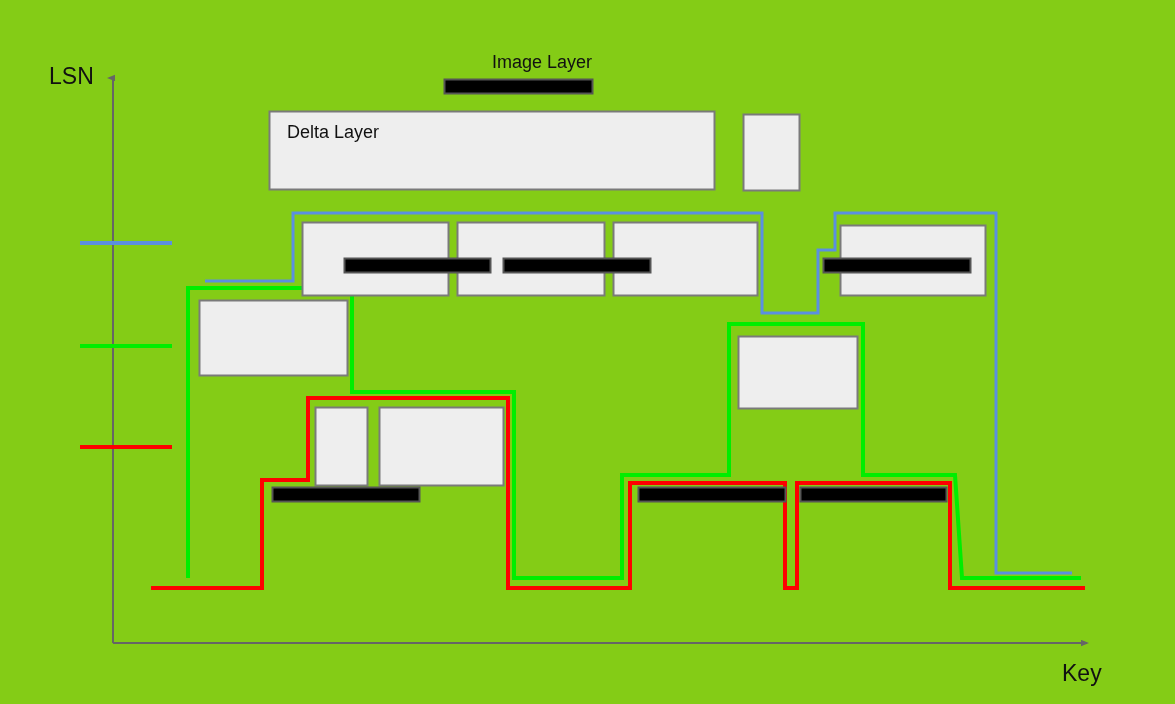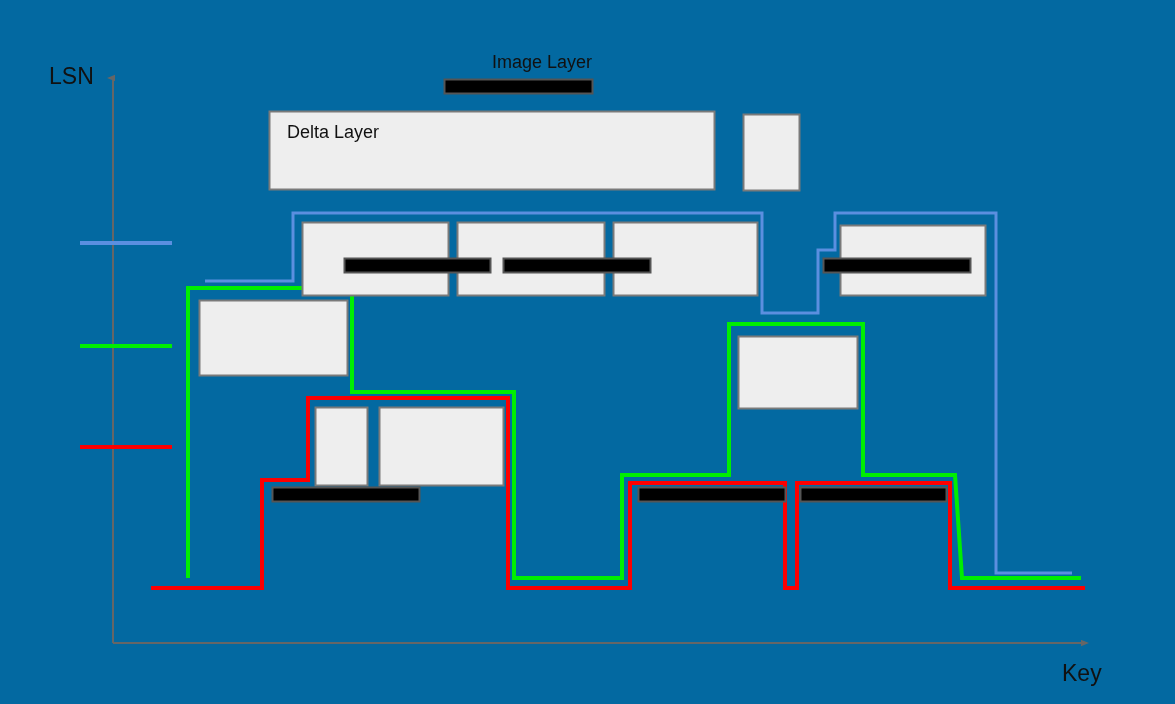--- a/index.html
+++ b/index.html
@@ -7,21 +7,21 @@
     padding: 0;
     background: #ffffff;
   }
   body {
     font-family: "Liberation Sans", sans-serif;
   }
   #stage {
     position: relative;
     width: 1175px;
     height: 704px;
-    background: #0369a1;
+    background: #84cc16;
     overflow: hidden;
     text-align: right;
   }
   #canvas {
     position: absolute;
     left: 0;
     top: 0;
     width: 1175px;
     height: 704px;
   }

